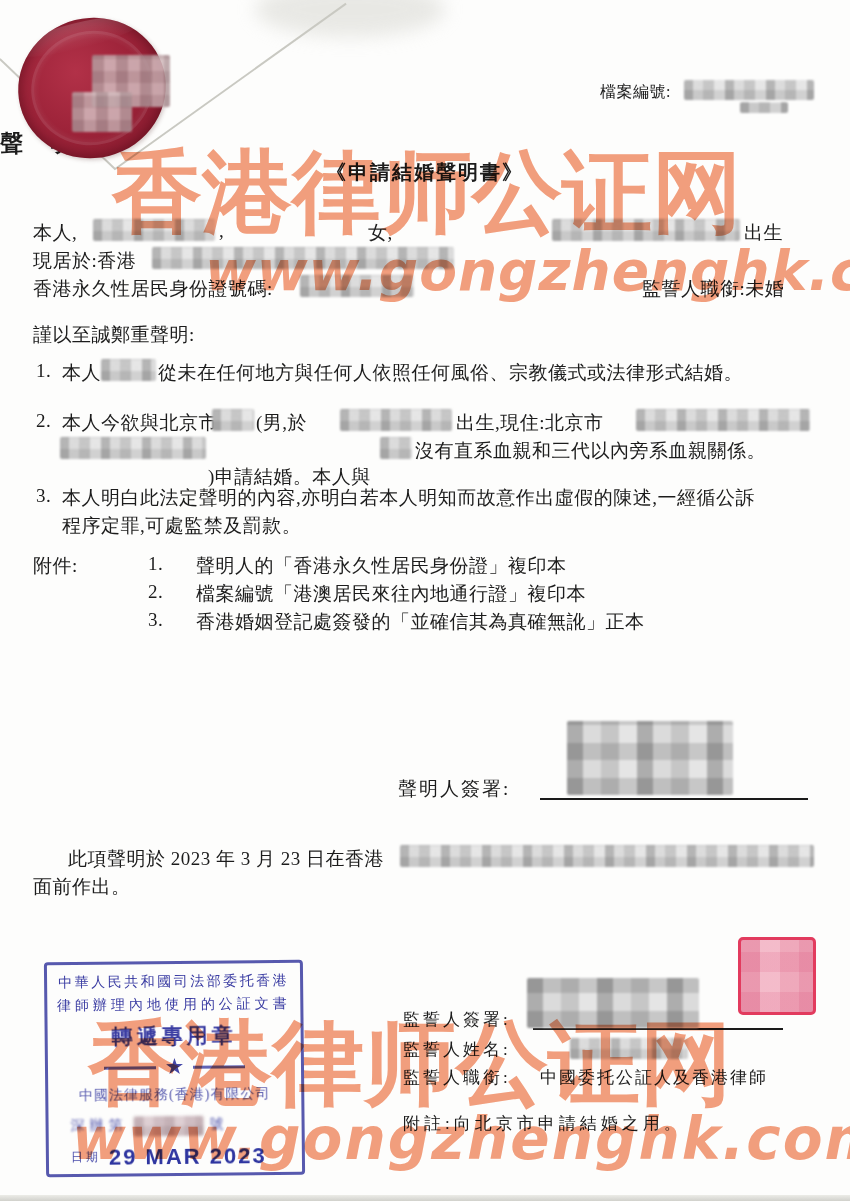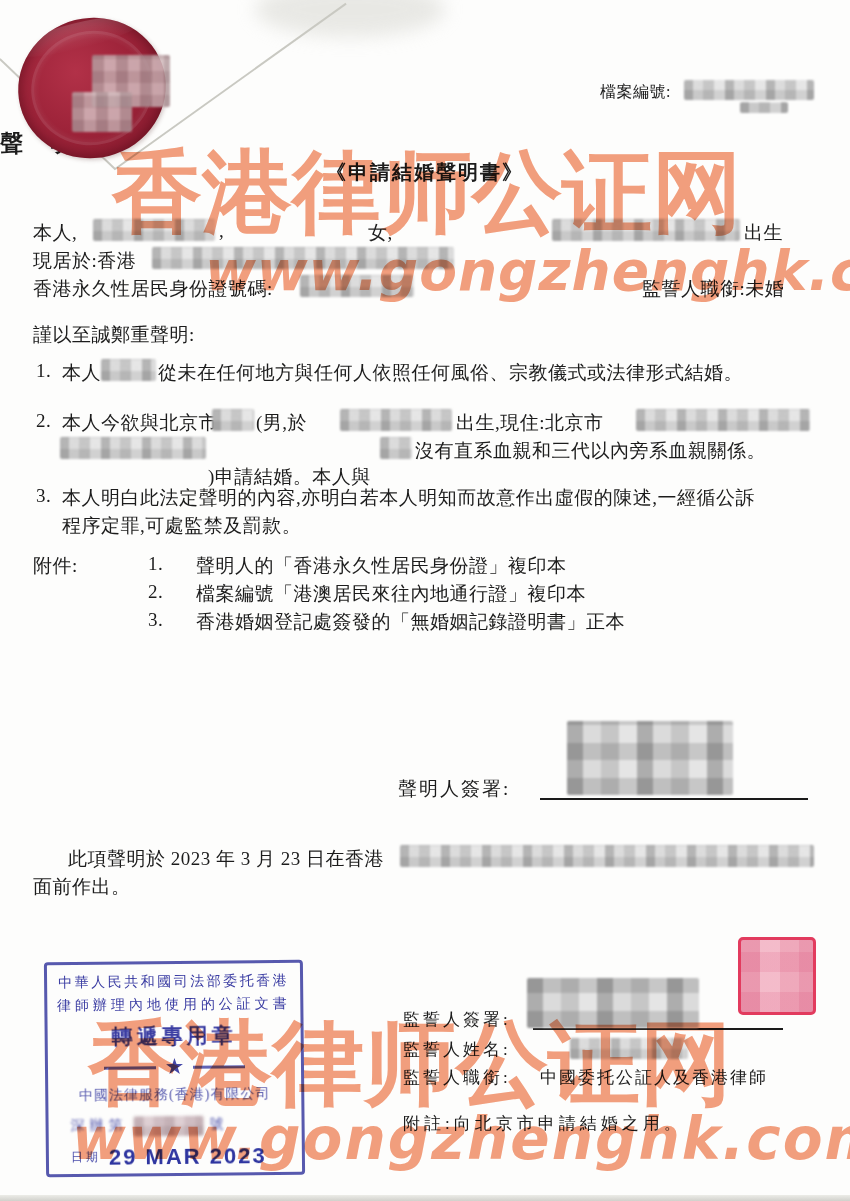--- a/index.html
+++ b/index.html
@@ -181,21 +181,21 @@
   <div class="abs t" style="left:36px;top:485px;">3.</div>
   <div class="abs t" style="left:62px;top:513px;">程序定罪,可處監禁及罰款。</div>
   <div class="abs t" style="left:62px;top:485px;">本人明白此法定聲明的內容,亦明白若本人明知而故意作出虛假的陳述,一經循公訴</div>
 
   <div class="abs t" style="left:33px;top:553px;">附件:</div>
   <div class="abs t" style="left:148px;top:553px;">1.</div>
   <div class="abs t" style="left:196px;top:553px;">聲明人的「香港永久性居民身份證」複印本</div>
   <div class="abs t" style="left:148px;top:581px;">2.</div>
   <div class="abs t" style="left:196px;top:581px;">檔案編號「港澳居民來往內地通行證」複印本</div>
   <div class="abs t" style="left:148px;top:609px;">3.</div>
-  <div class="abs t" style="left:196px;top:609px;">香港婚姻登記處簽發的「無婚姻記錄證明書」正本</div>
+  <div class="abs t" style="left:196px;top:609px;">香港婚姻登記處簽發的「並確信其為真確無訛」正本</div>
 
 
   <div class="abs redact big" style="left:567px;top:721px;width:166px;height:74px;"></div>
   <div class="abs t" style="left:398px;top:776px;letter-spacing:2px;">聲明人簽署:</div>
   <div class="abs sig-underline" style="left:540px;top:798px;width:268px;"></div>
 
   <div class="abs t" style="left:68px;top:846px;">此項聲明於 2023 年 3 月 23 日在香港</div>
   <div class="abs redact" style="left:400px;top:845px;width:414px;height:22px;"></div>
   <div class="abs t" style="left:33px;top:874px;">面前作出。</div>
 

